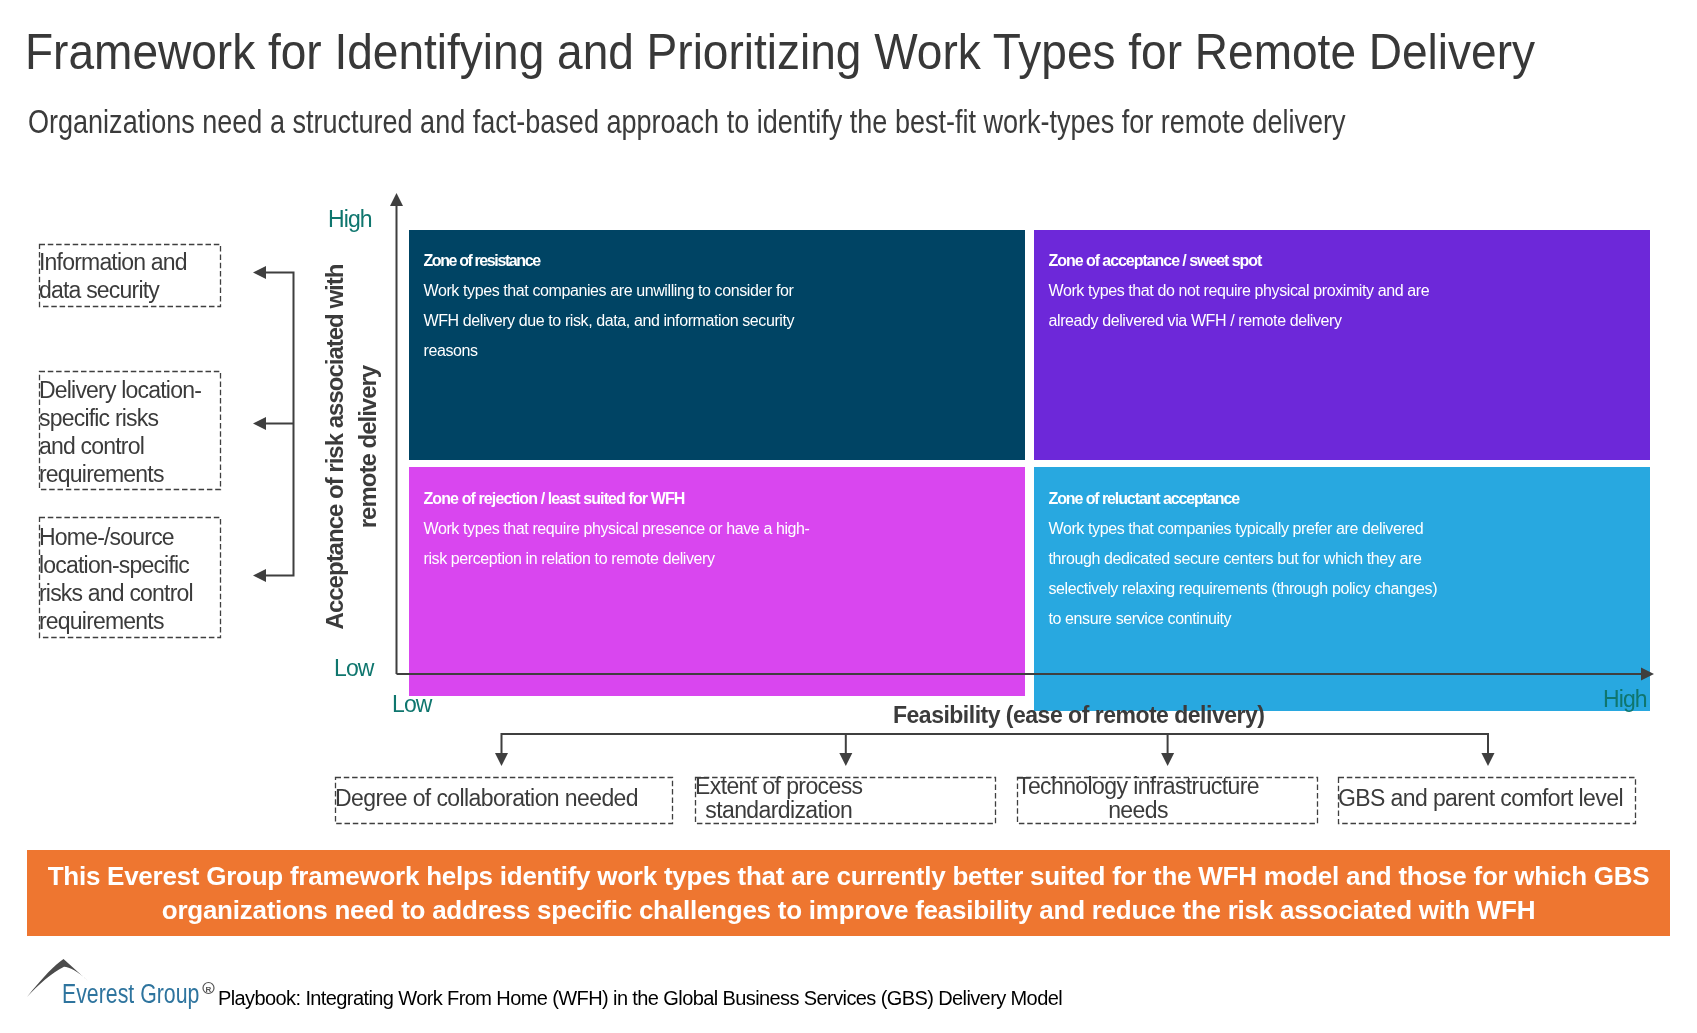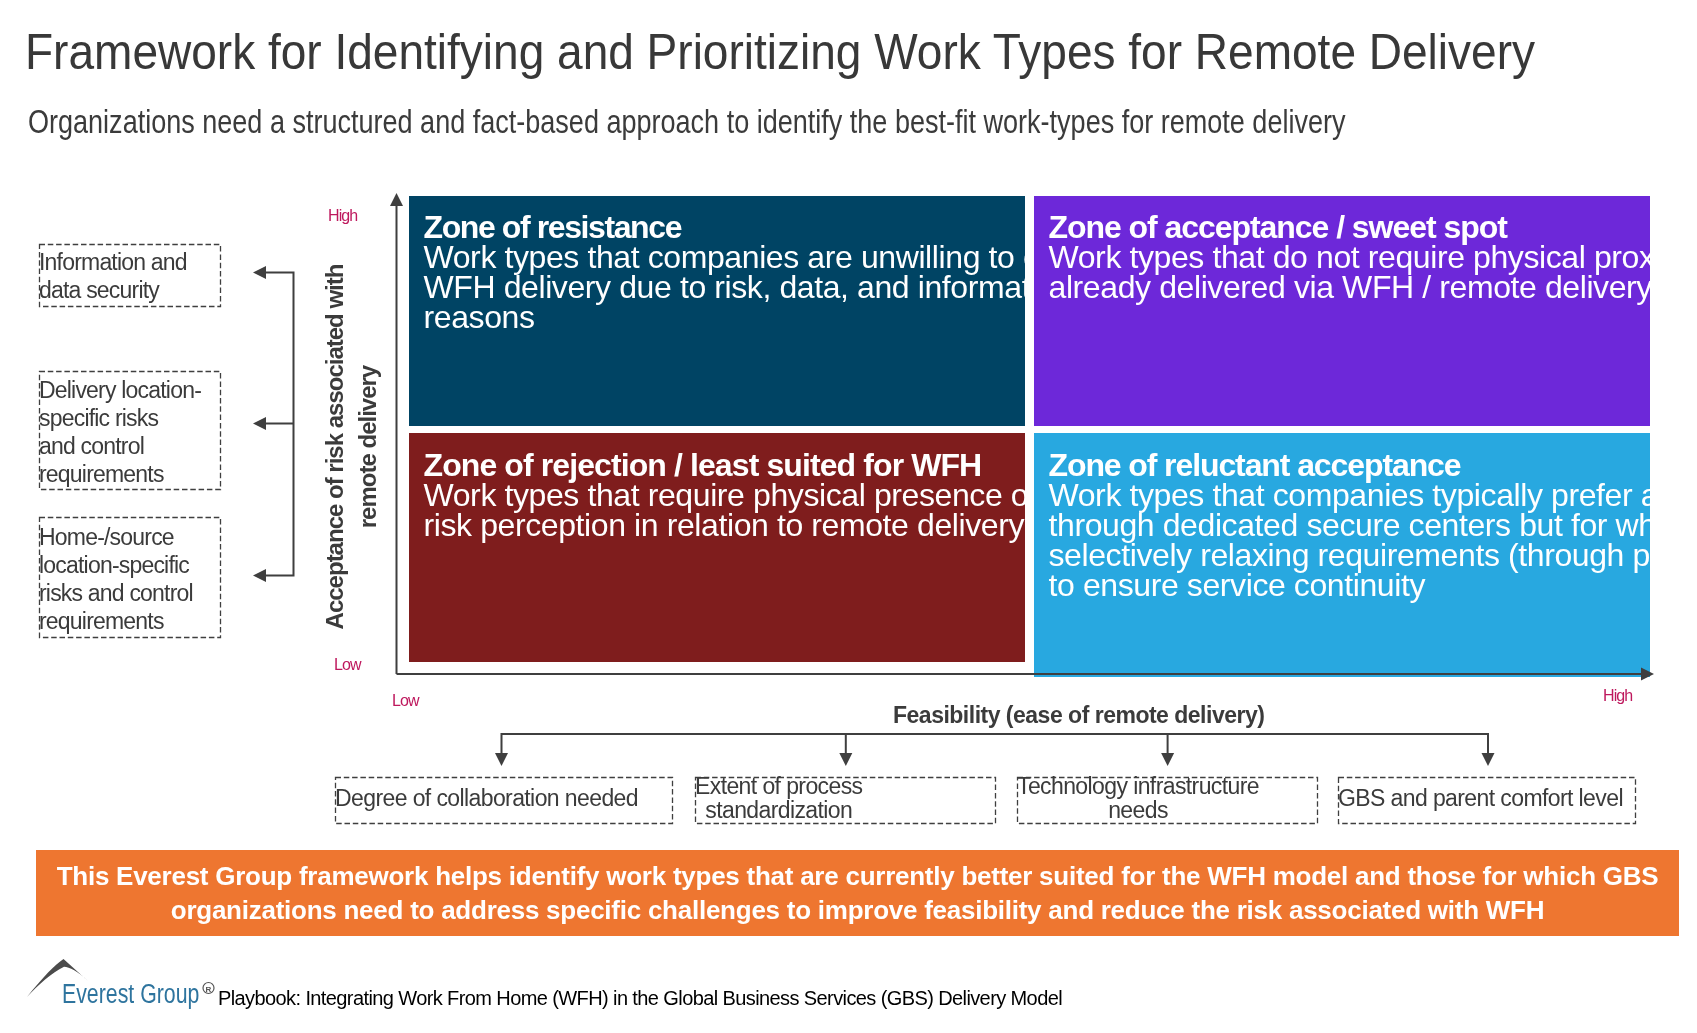--- a/index.html
+++ b/index.html
@@ -1,41 +1,41 @@
 <!DOCTYPE html>
 <html><head>
 <meta charset="utf-8">
 <style>
 * { margin:0; padding:0; box-sizing:border-box; }
 html,body { width:1697px; height:1033px; background:#ffffff; overflow:hidden; }
 body { font-family:"Liberation Sans", sans-serif; position:relative; color:#3b3b3b; }
 .abs { position:absolute; }
 .title { left:25px; top:27px; font-size:50px; font-weight:400; color:#383838; white-space:nowrap; line-height:1; transform:scaleX(0.9205); transform-origin:0 0; }
 .subtitle { left:28px; top:105px; font-size:33px; color:#3b3b3b; white-space:nowrap; line-height:1; transform:scaleX(0.819); transform-origin:0 0; }
-.quad { color:#fff; font-size:32px; line-height:30px; padding:14px 14.5px; letter-spacing:-0.4px; white-space:nowrap; }
+.quad { color:#fff; font-size:16px; line-height:30px; padding:14px 14.5px; letter-spacing:-0.4px; white-space:nowrap;margin-top:34px; }
 .quad b { font-weight:700; }
 #q1 { left:409px; top:196px; width:616px; height:230px; background:#004464; padding-top:15.5px; }
 #q2 { left:1034px; top:196px; width:616px; height:230px; background:#6d28d9; padding-top:15.5px; }
-#q3 { left:409px; top:433px; width:616px; height:229px; background:#7f1d1d; }
+#q3 { left:409px; top:433px; width:616px; height:229px; background:#d946ef; }
 #q4 { left:1034px; top:433px; width:616px; height:244px; background:#28a8e0; }
 #q3, #q4 { padding-top:16.5px; }
-.axlabel { font-size:16px; color:#be185d; white-space:nowrap; letter-spacing:-0.9px; line-height:1; }
+.axlabel { font-size:23px; color:#0f766e; white-space:nowrap; letter-spacing:-0.9px; line-height:1; }
 .dashbox { color:#3b3b3b; }
 .lbox { font-size:23px; line-height:28px; text-align:left; padding-right:10px; letter-spacing:-0.8px; }
 #lb1 { left:39px; top:244px; width:182px; height:63px; padding-top:4px; }
 #lb2 { left:39px; top:371px; width:182px; height:119px; padding-top:5px; }
 #lb3 { left:39px; top:517px; width:182px; height:121px; padding-top:6px; }
 .bbox { font-size:23px; line-height:23.5px; text-align:center; top:777px; height:47px; display:flex; align-items:center; justify-content:flex-start; letter-spacing:-0.6px; }
 .bbox span { transform:translateY(-2px); }
 #bb1 { left:335px; width:338px; }
 #bb2 { left:695px; width:301px; }
 #bb3 { left:1017px; width:301px; }
 #bb4 { left:1338px; width:298px; }
 #yaxis-label { left:90px; top:414px; width:521px; height:66px; transform:rotate(-90deg); transform-origin:center; font-weight:700; font-size:24px; line-height:33px; text-align:center; color:#3b3b3b; letter-spacing:-1px; }
-#banner { left:27px; top:850px; width:1643px; height:86px; background:#ee7630; color:#fff; font-weight:700; font-size:26px; line-height:34px; text-align:center; padding-top:9px; letter-spacing:-0.25px;margin-left:9px; }
+#banner { left:27px; top:850px; width:1643px; height:86px; background:#ee7630; color:#fff; font-weight:700; font-size:26px; line-height:34px; text-align:center; padding-top:9px; letter-spacing:-0.25px; }
 #feas { font-weight:700; font-size:23px; color:#3b3b3b; letter-spacing:-0.5px; }
 #footer-text { left:218px; top:988px; font-size:20px; color:#000000; letter-spacing:-0.6px; line-height:1; }
 #eg-text { left:62px; top:981px; font-size:27px; color:#2e749e; line-height:1; transform:scaleX(0.789); transform-origin:0 0; white-space:nowrap; }
 svg.overlay { left:0; top:0; width:1697px; height:1033px; pointer-events:none; }
 </style>
 </head>
 <body>
 <div class="abs title">Framework for Identifying and Prioritizing Work Types for Remote Delivery</div>
 <div class="abs subtitle">Organizations need a structured and fact-based approach to identify the best-fit work-types for remote delivery</div>
 

